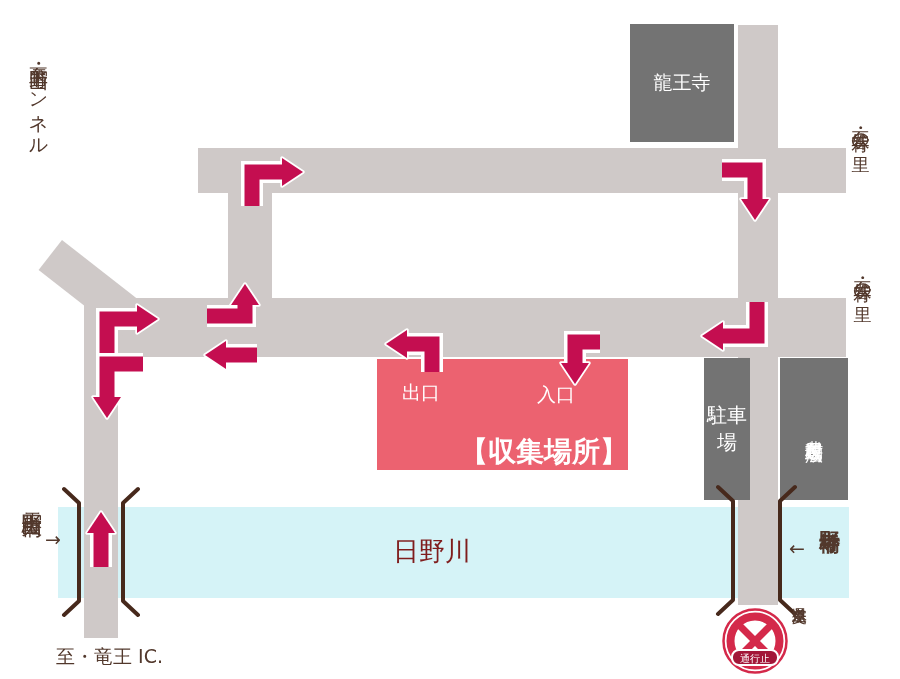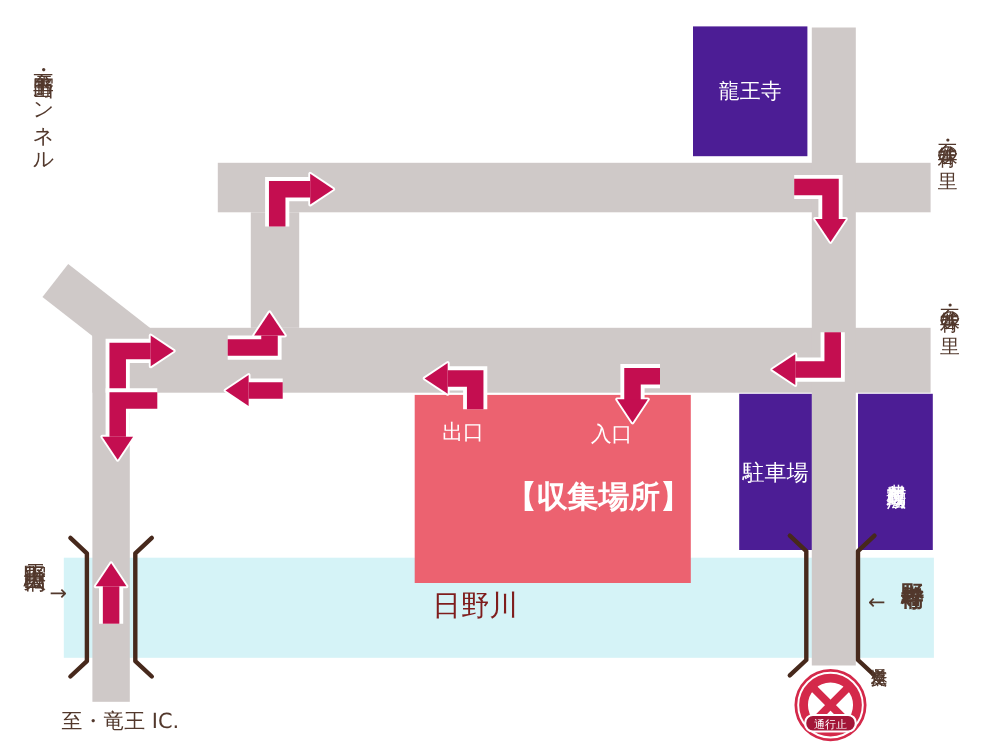--- a/index.html
+++ b/index.html
@@ -1,20 +1,20 @@
 <!DOCTYPE html>
 <html><head>
 <meta charset="utf-8">
 <style>
   html,body{margin:0;padding:0;background:#ffffff;}
   body{font-family:"DejaVu Sans","Liberation Sans",sans-serif;}
   #map{position:relative;width:900px;height:679px;background:#ffffff;overflow:hidden;}
   .road{position:absolute;background:#cfc9c8;z-index:2;}
   .river{position:absolute;background:#d5f3f7;z-index:1;}
-  .building{position:absolute;background:#4c1d95;color:#ffffff;display:flex;align-items:center;justify-content:center;z-index:3;}
+  .building{position:absolute;background:#737373;color:#ffffff;display:flex;align-items:center;justify-content:center;z-index:3;}
   .site{position:absolute;background:#ec6270;color:#ffffff;z-index:3;}
   .vtext{writing-mode:vertical-rl;text-orientation:upright;}
   .lbl{position:absolute;color:#52382c;z-index:5;line-height:1.08;}
   .wlbl{color:#ffffff;}
   #overlay{position:absolute;left:0;top:0;z-index:4;pointer-events:none;}
 </style>
 </head>
 <body>
 
 <div id="map">
@@ -24,28 +24,28 @@
   <div class="road" style="left:198px;top:148px;width:648px;height:45px;"></div>
   <div class="road" style="left:228px;top:193px;width:44px;height:105px;"></div>
   <div class="road" style="left:84px;top:298px;width:762px;height:59px;"></div>
   <div class="road" style="left:84px;top:298px;width:34px;height:340px;"></div>
   <div class="road" style="left:738px;top:25px;width:40px;height:580px;"></div>
   <div class="road" style="left:62px;top:240px;width:106px;height:38px;transform:rotate(38deg);transform-origin:0 0;"></div>
 
   <div class="building" style="left:630px;top:24px;width:104px;height:118px;">
     <span class="wlbl" style="font-size:19px;">龍王寺</span>
   </div>
-  <div class="building" style="left:672px;top:358px;width:66px;height:142px;text-align:center;">
+  <div class="building" style="left:704px;top:358px;width:46px;height:142px;text-align:center;">
     <span class="wlbl" style="font-size:20px;">駐車場</span>
   </div>
   <div class="building" style="left:780px;top:358px;width:68px;height:142px;">
     <span class="wlbl vtext" style="font-size:18px;letter-spacing:1px;">農村運動広場</span>
   </div>
 
-  <div class="site" style="left:377px;top:359px;width:251px;height:171px;">
+  <div class="site" style="left:377px;top:359px;width:251px;height:111px;">
     <span style="position:absolute;left:25px;top:21px;font-size:19px;">出口</span>
     <span style="position:absolute;left:160px;top:23px;font-size:19px;font-family:Liberation Mono, monospace;">入口</span>
     <div style="position:absolute;left:0;top:74px;width:100%;text-align:right;font-size:28px;font-weight:600;">【収集場所】</div>
   </div>
 
   <svg id="overlay" width="900" height="679" viewBox="0 0 900 679">
     <g stroke="#47291c" stroke-width="4" fill="none" stroke-linecap="round" stroke-linejoin="round">
       <path d="M64 489 L79 503 L79 601 L64 615"></path>
       <path d="M138 489 L123 503 L123 601 L138 615"></path>
     </g>

